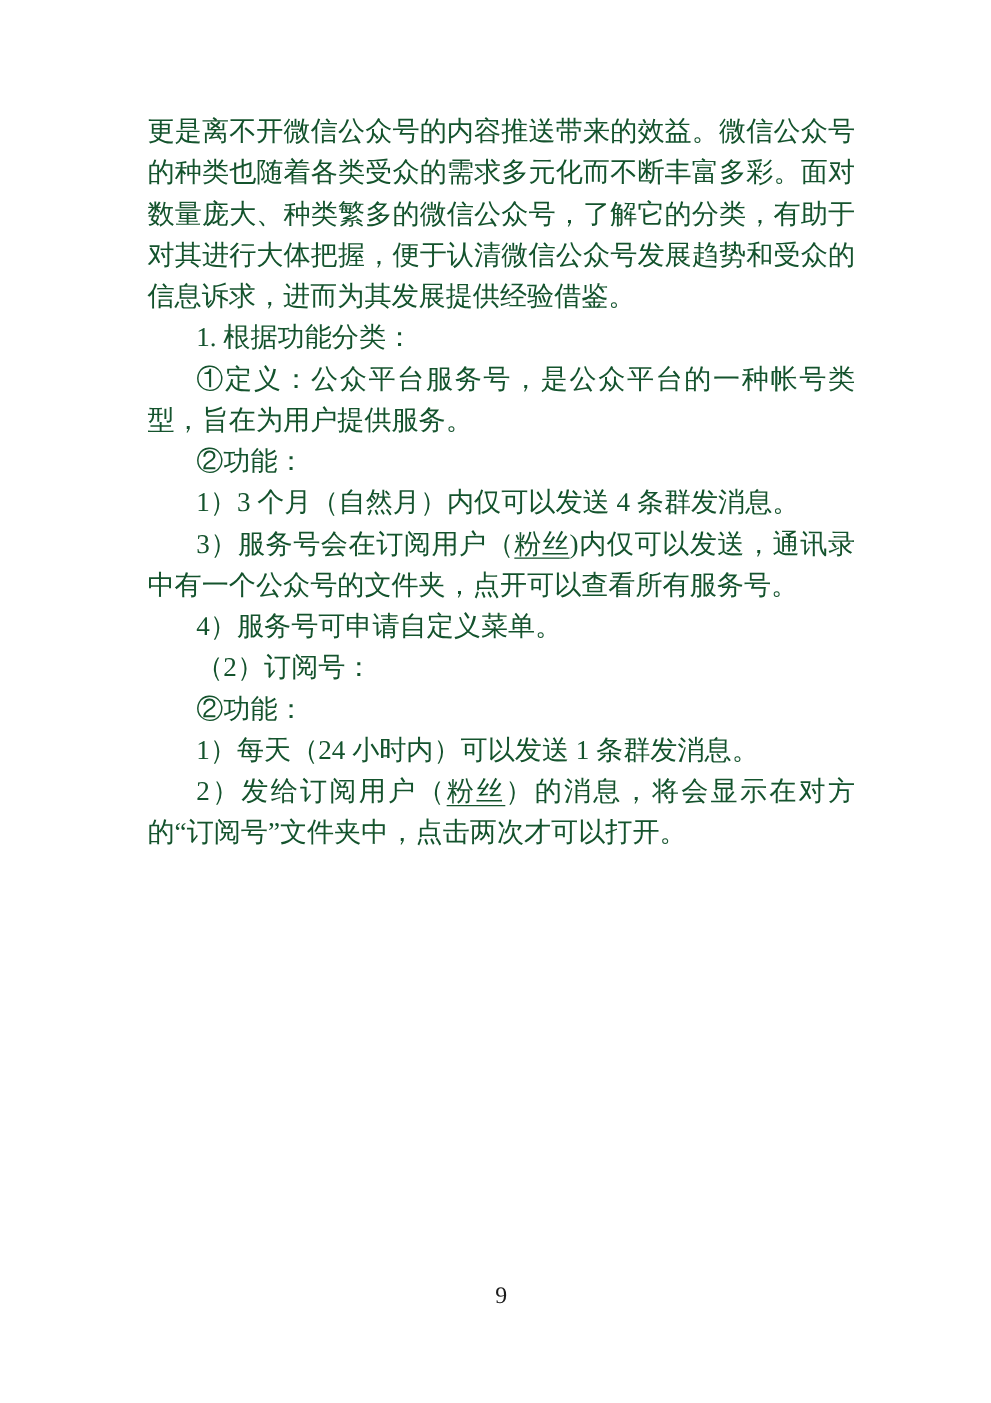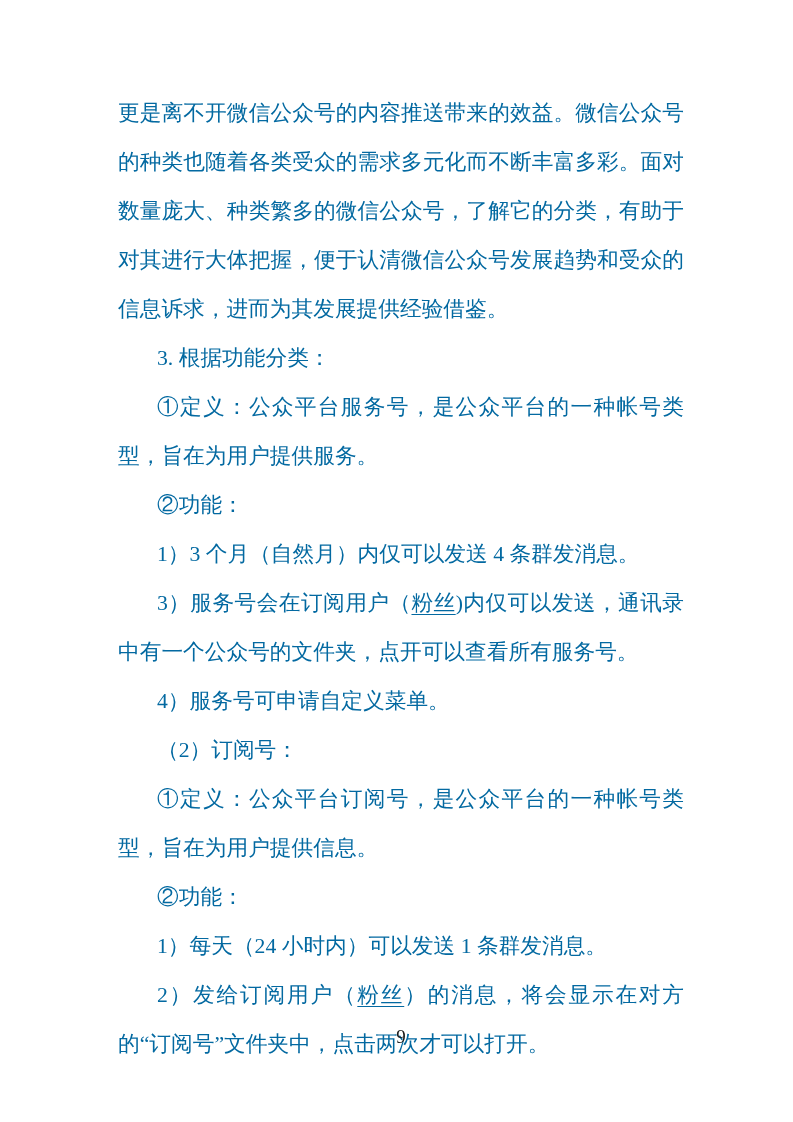--- a/index.html
+++ b/index.html
@@ -19,22 +19,22 @@
     left: 118px;
     top: 89px;
     width: 566px;
   }
   p.para {
     margin: 0;
     padding: 0;
     text-align: justify;
     font-family: "Liberation Serif", "DejaVu Serif", serif;
     font-size: 21.7px;
-    line-height: 49px;
-    color: #0369a1;
+    line-height: 33px;
+    color: #14532d;
     word-break: break-all;
   }
   p.para.indent {
     text-indent: 39px;
   }
   .u {
     text-decoration: underline;
     text-decoration-thickness: 1px;
     text-underline-offset: 4px;
   }
@@ -48,26 +48,25 @@
     font-size: 19px;
     color: #1b1b1b;
   }
 </style>
 </head>
 <body>
 
 <div class="page">
   <div class="body-text">
       <p class="para"><span>更是离不开微信公众号的内容推送带来的效益。微信公众号的种类也随着各类受众的需求多元化而不断丰富多彩。面对数量庞大、种类繁多的微信公众号，了解它的分类，有助于对其进行大体把握，便于认清微信公众号发展趋势和受众的信息诉求，进而为其发展提供经验借鉴。</span></p>
-      <p class="para indent"><span>3. 根据功能分类：</span></p>
+      <p class="para indent"><span>1. 根据功能分类：</span></p>
       <p class="para indent"><span>①定义：公众平台服务号，是公众平台的一种帐号类型，旨在为用户提供服务。</span></p>
       <p class="para indent"><span>②功能：</span></p>
       <p class="para indent"><span>1）3 个月（自然月）内仅可以发送 4 条群发消息。</span></p>
       <p class="para indent"><span>3）服务号会在订阅用户（</span><span class="u">粉丝</span><span>)内仅可以发送，通讯录中有一个公众号的文件夹，点开可以查看所有服务号。</span></p>
       <p class="para indent"><span>4）服务号可申请自定义菜单。</span></p>
       <p class="para indent"><span>（2）订阅号：</span></p>
-      <p class="para indent"><span>①定义：公众平台订阅号，是公众平台的一种帐号类型，旨在为用户提供信息。</span></p>
       <p class="para indent"><span>②功能：</span></p>
       <p class="para indent"><span>1）每天（24 小时内）可以发送 1 条群发消息。</span></p>
       <p class="para indent"><span>2）发给订阅用户（</span><span class="u">粉丝</span><span>）的消息，将会显示在对方的“订阅号”文件夹中，点击两次才可以打开。</span></p>
     </div>
   <div class="footer">9</div>
 </div>
 
 </body></html>

